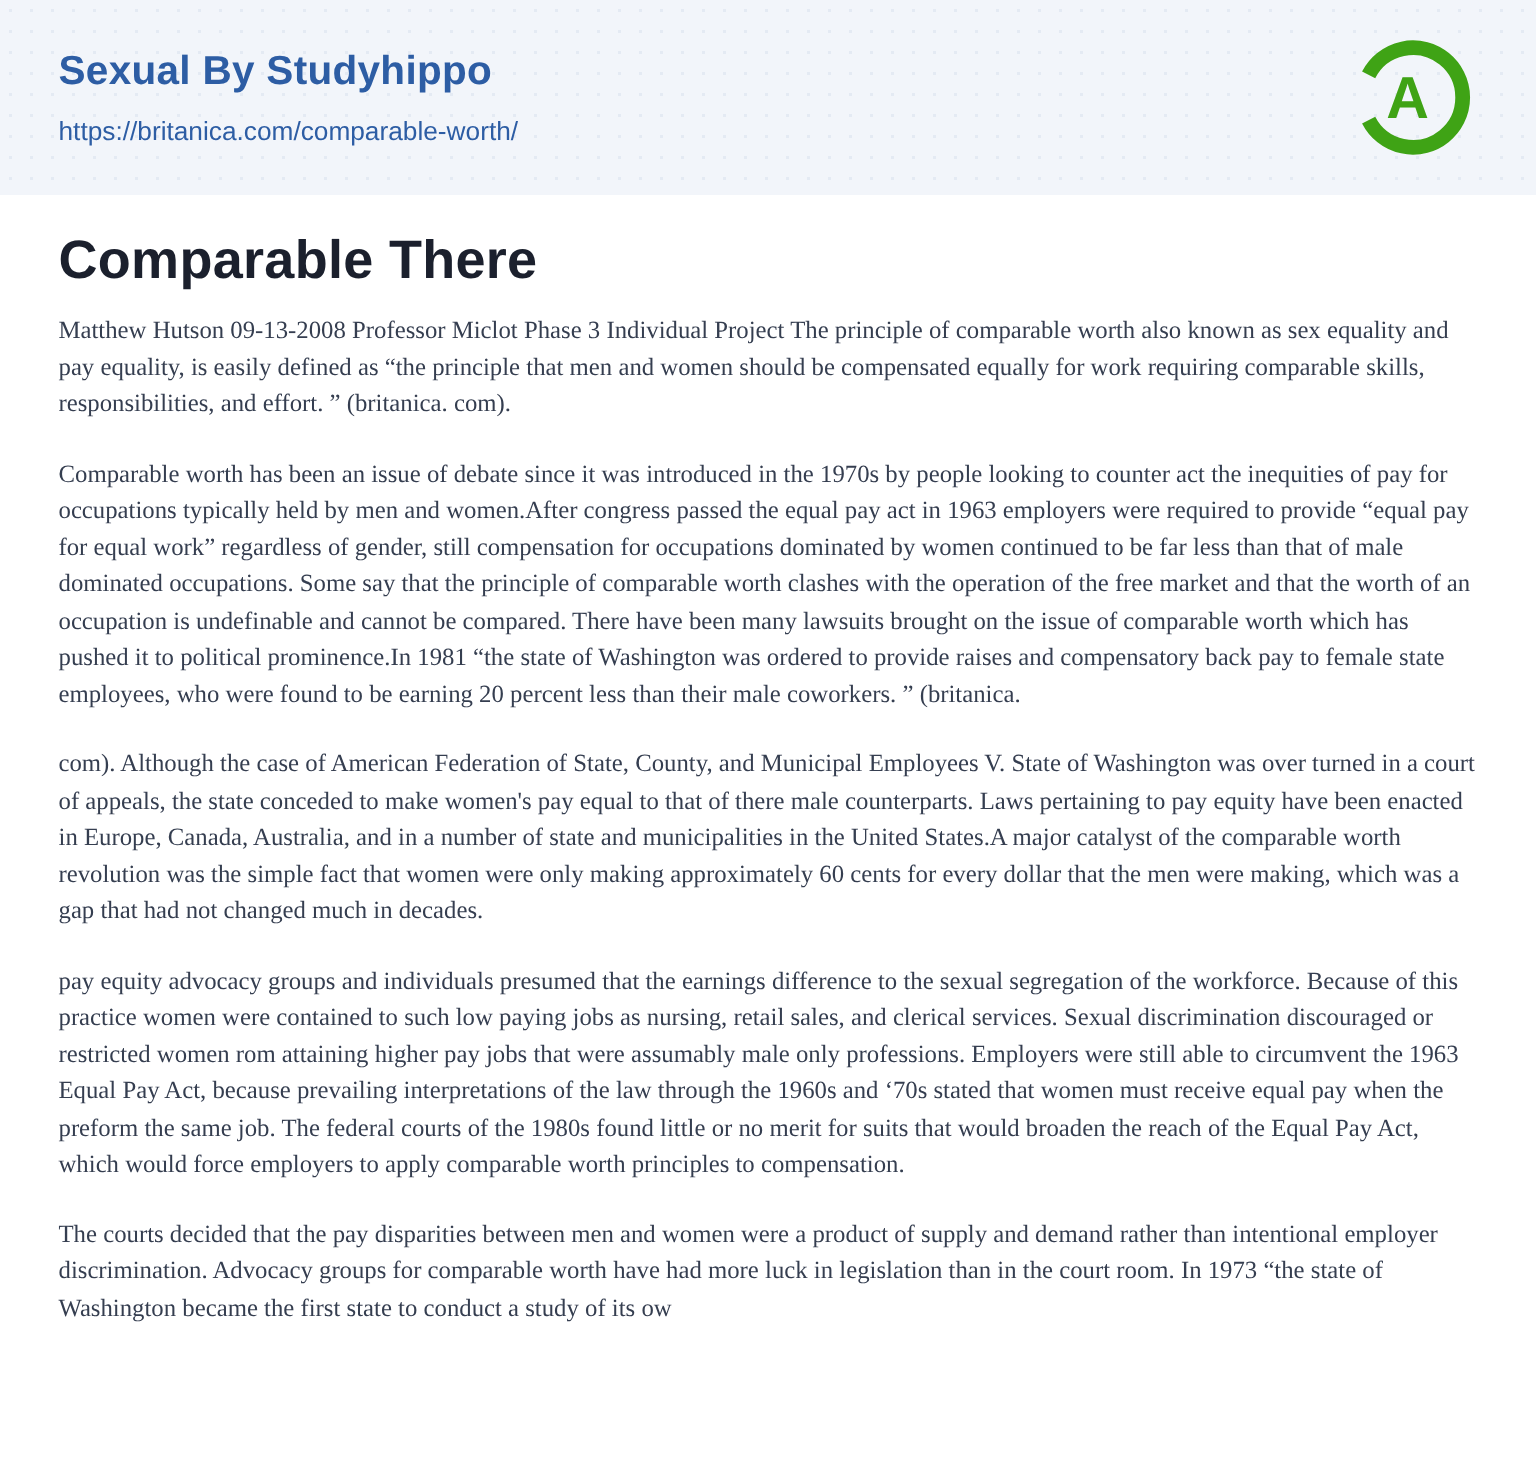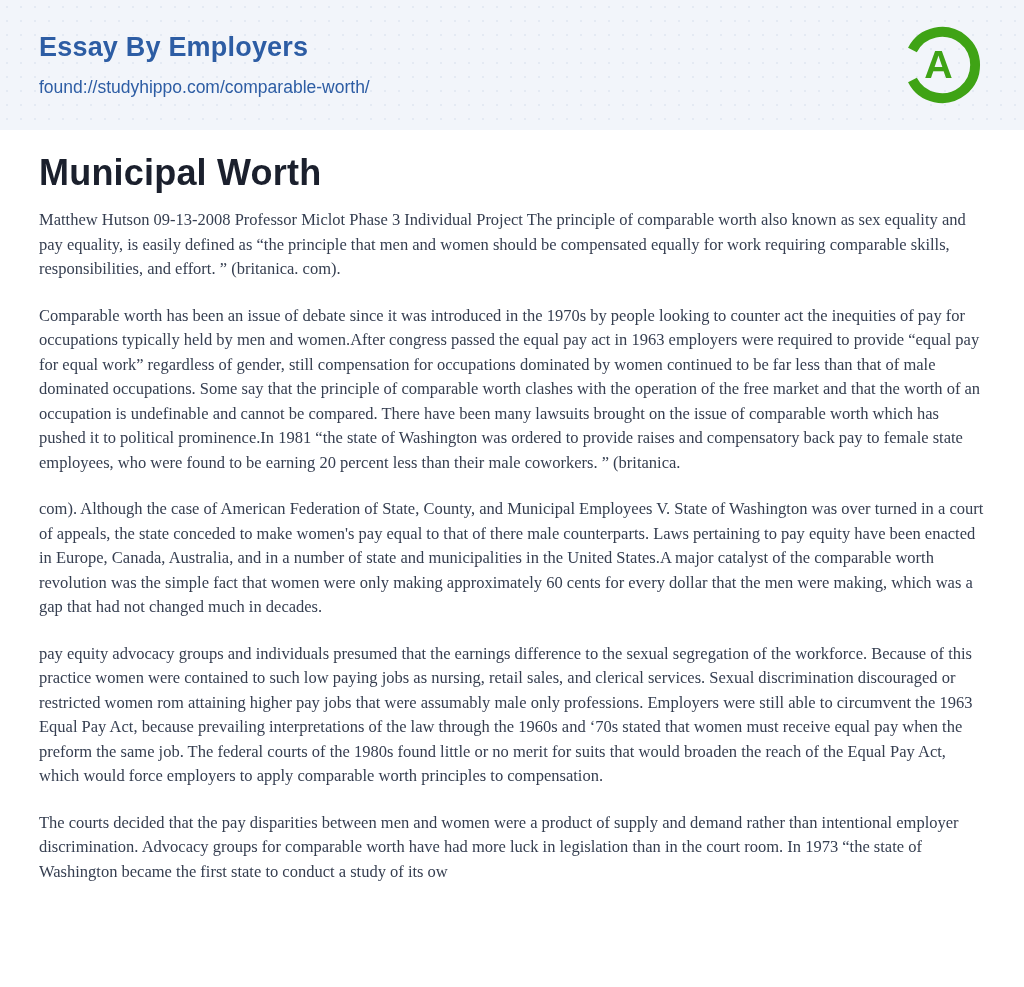--- a/index.html
+++ b/index.html
@@ -58,33 +58,33 @@
     margin-bottom: 22px;
     font-weight: 400;
     font-family: Liberation Serif, serif;
   }
 </style>
 </head>
 <body>
 
 <div class="header">
   <div class="header-left">
-    <span class="site-label">Essay By Employers</span>
-    <a class="site-url" href="#">found://studyhippo.com/comparable-worth/</a>
+    <span class="site-label">Sexual By Studyhippo</span>
+    <a class="site-url" href="#">https://britanica.com/comparable-worth/</a>
   </div>
   <span>
     <svg class="logo" viewBox="0 0 96 96" aria-hidden="true">
       <path d="M 15.0 31.2 A 37 37 0 1 1 15.0 64.8" fill="none" stroke="#3fa315" stroke-width="11" stroke-linecap="butt"></path>
       <text x="44" y="63" text-anchor="middle" font-family="Liberation Sans, DejaVu Sans, sans-serif" font-size="44" font-weight="700" fill="#3fa315">A</text>
     </svg>
   </span>
 </div>
 
 <div class="main">
-  <h1 class="page-title">Municipal Worth</h1>
+  <h1 class="page-title">Comparable There</h1>
   <div class="essay-body">
     <p>Matthew Hutson 09-13-2008 Professor Miclot Phase 3 Individual Project The principle of comparable worth also known as sex equality and pay equality, is easily defined as “the principle that men and women should be compensated equally for work requiring comparable skills, responsibilities, and effort. ” (britanica. com).</p>
     <p>Comparable worth has been an issue of debate since it was introduced in the 1970s by people looking to counter act the inequities of pay for occupations typically held by men and women.After congress passed the equal pay act in 1963 employers were required to provide “equal pay for equal work” regardless of gender, still compensation for occupations dominated by women continued to be far less than that of male dominated occupations. Some say that the principle of comparable worth clashes with the operation of the free market and that the worth of an occupation is undefinable and cannot be compared. There have been many lawsuits brought on the issue of comparable worth which has pushed it to political prominence.In 1981 “the state of Washington was ordered to provide raises and compensatory back pay to female state employees, who were found to be earning 20 percent less than their male coworkers. ” (britanica.</p>
     <p>com). Although the case of American Federation of State, County, and Municipal Employees V. State of Washington was over turned in a court of appeals, the state conceded to make women's pay equal to that of there male counterparts. Laws pertaining to pay equity have been enacted in Europe, Canada, Australia, and in a number of state and municipalities in the United States.A major catalyst of the comparable worth revolution was the simple fact that women were only making approximately 60 cents for every dollar that the men were making, which was a gap that had not changed much in decades.</p>
     <p>pay equity advocacy groups and individuals presumed that the earnings difference to the sexual segregation of the workforce. Because of this practice women were contained to such low paying jobs as nursing, retail sales, and clerical services. Sexual discrimination discouraged or restricted women rom attaining higher pay jobs that were assumably male only professions. Employers were still able to circumvent the 1963 Equal Pay Act, because prevailing interpretations of the law through the 1960s and ‘70s stated that women must receive equal pay when the preform the same job. The federal courts of the 1980s found little or no merit for suits that would broaden the reach of the Equal Pay Act, which would force employers to apply comparable worth principles to compensation.</p>
     <p>The courts decided that the pay disparities between men and women were a product of supply and demand rather than intentional employer discrimination. Advocacy groups for comparable worth have had more luck in legislation than in the court room. In 1973 “the state of Washington became the first state to conduct a study of its ow</p>
   </div>
 </div>
 
 </body></html>

